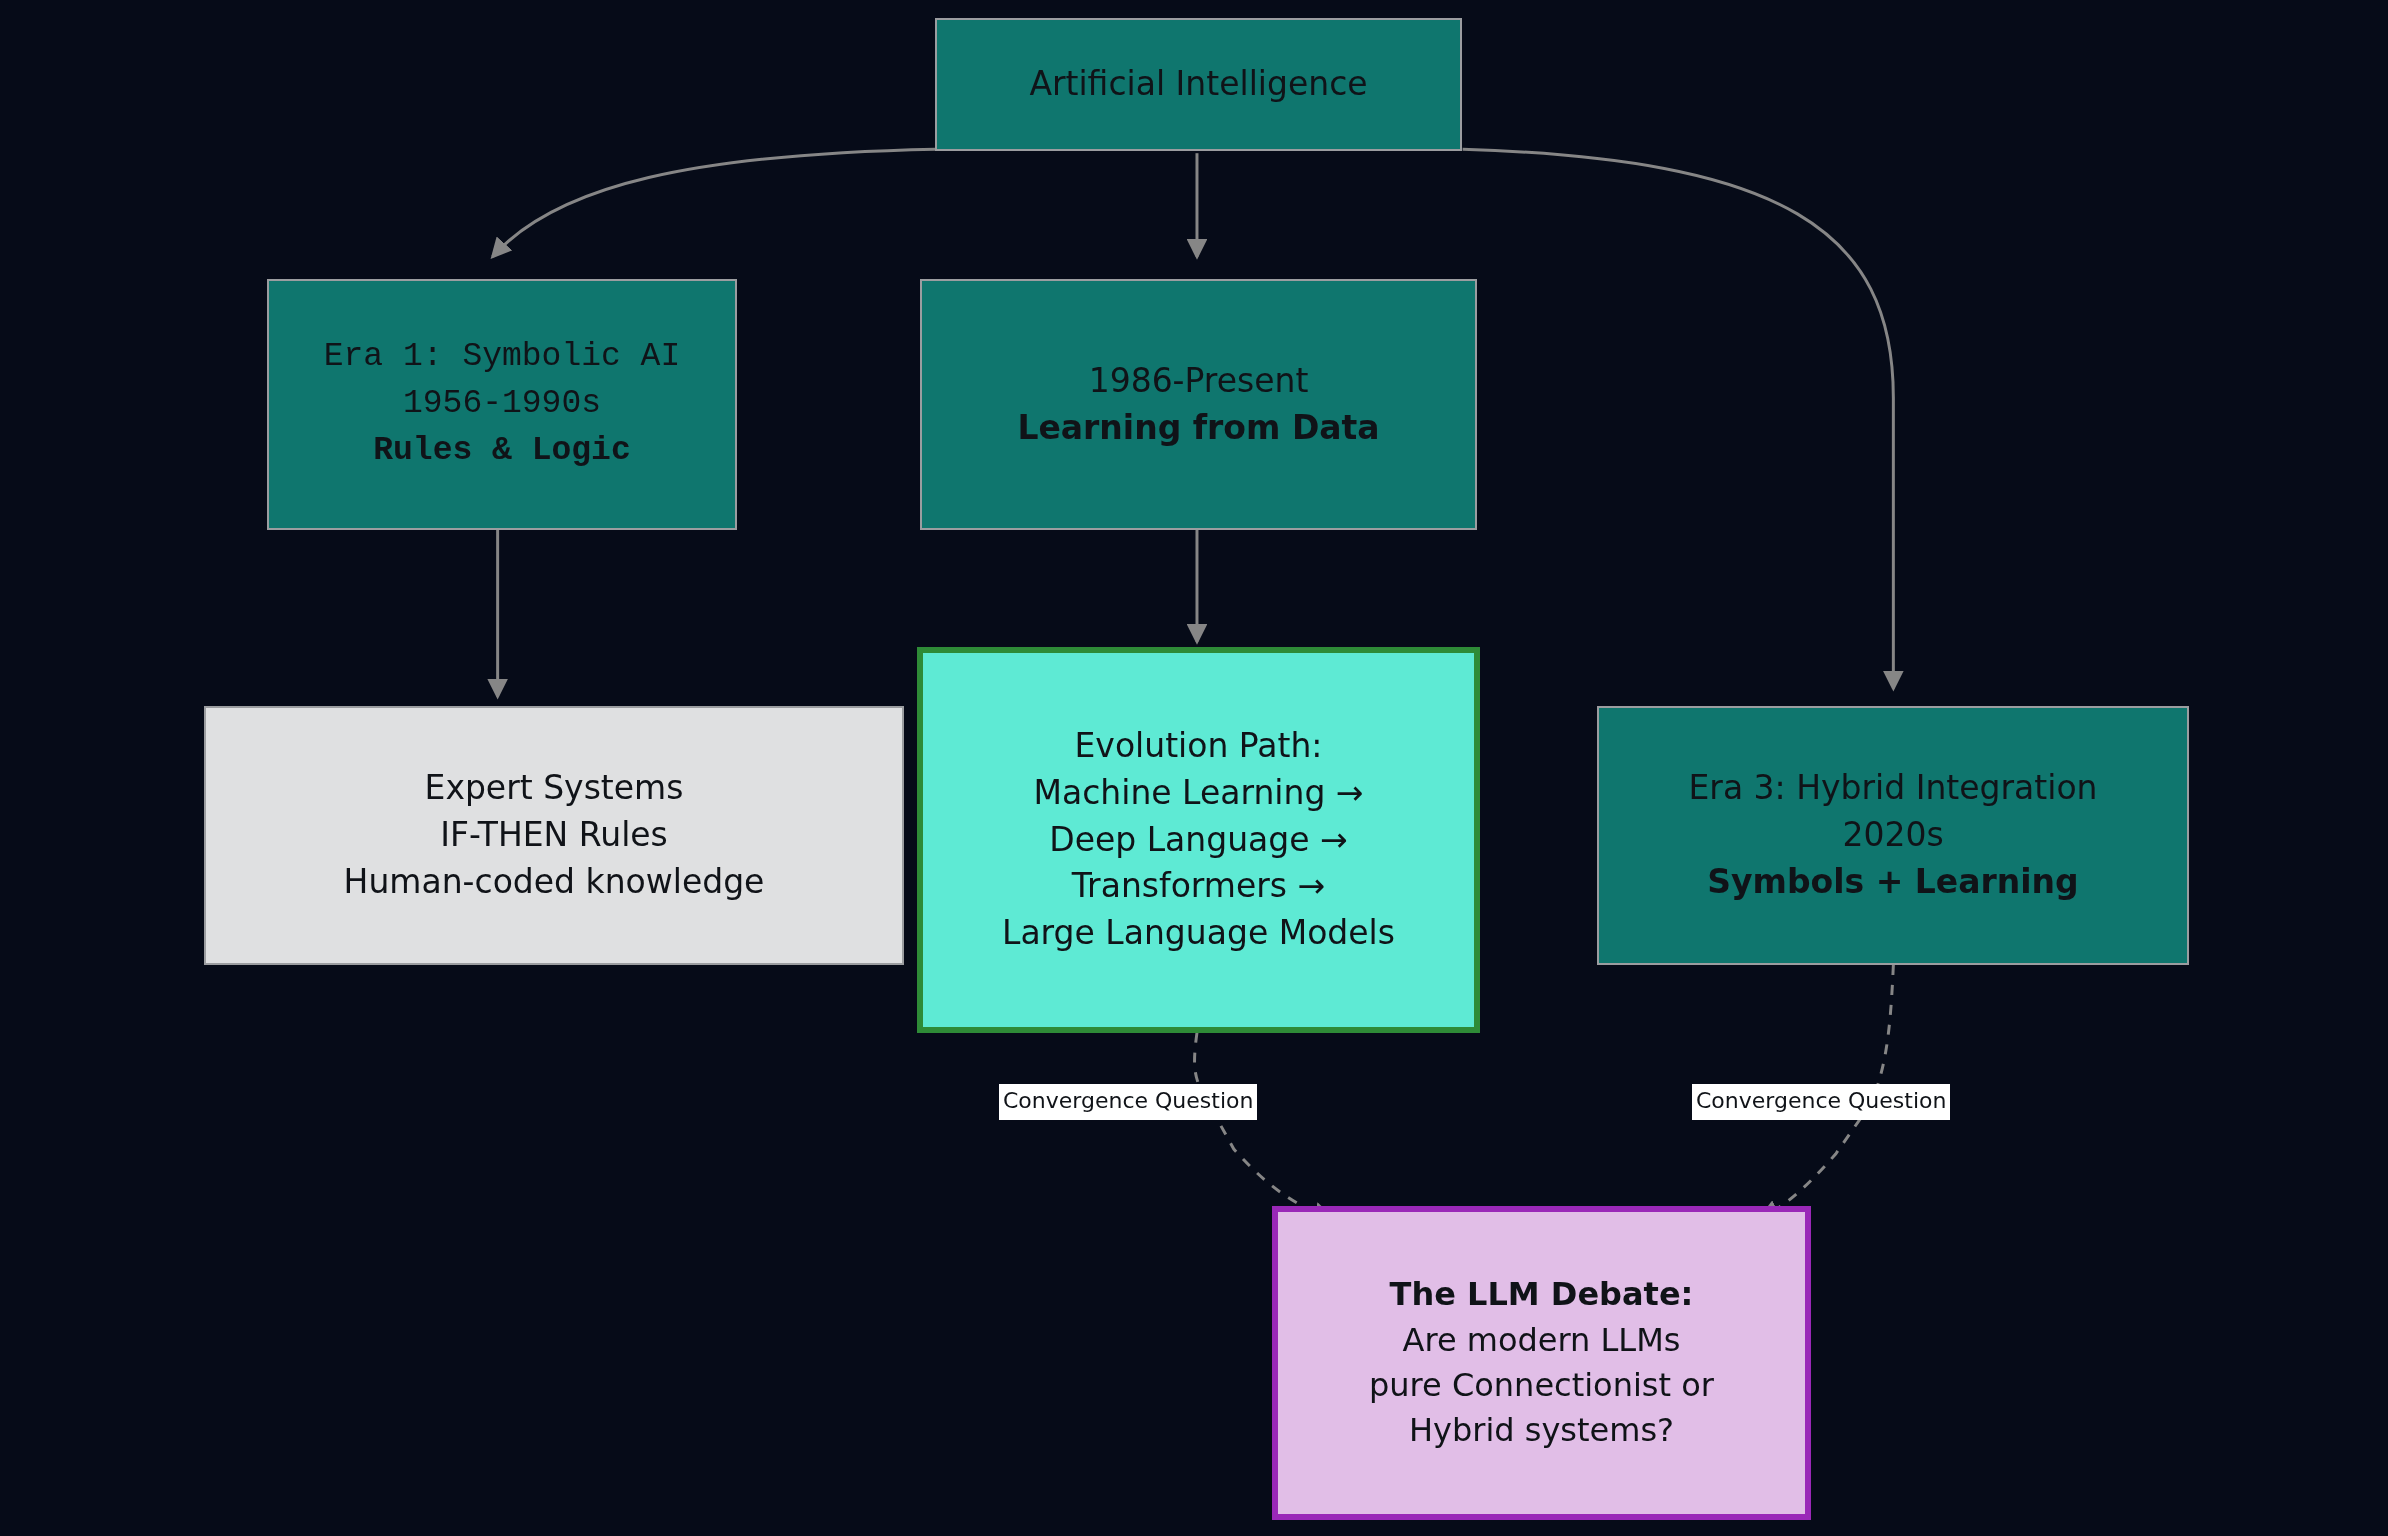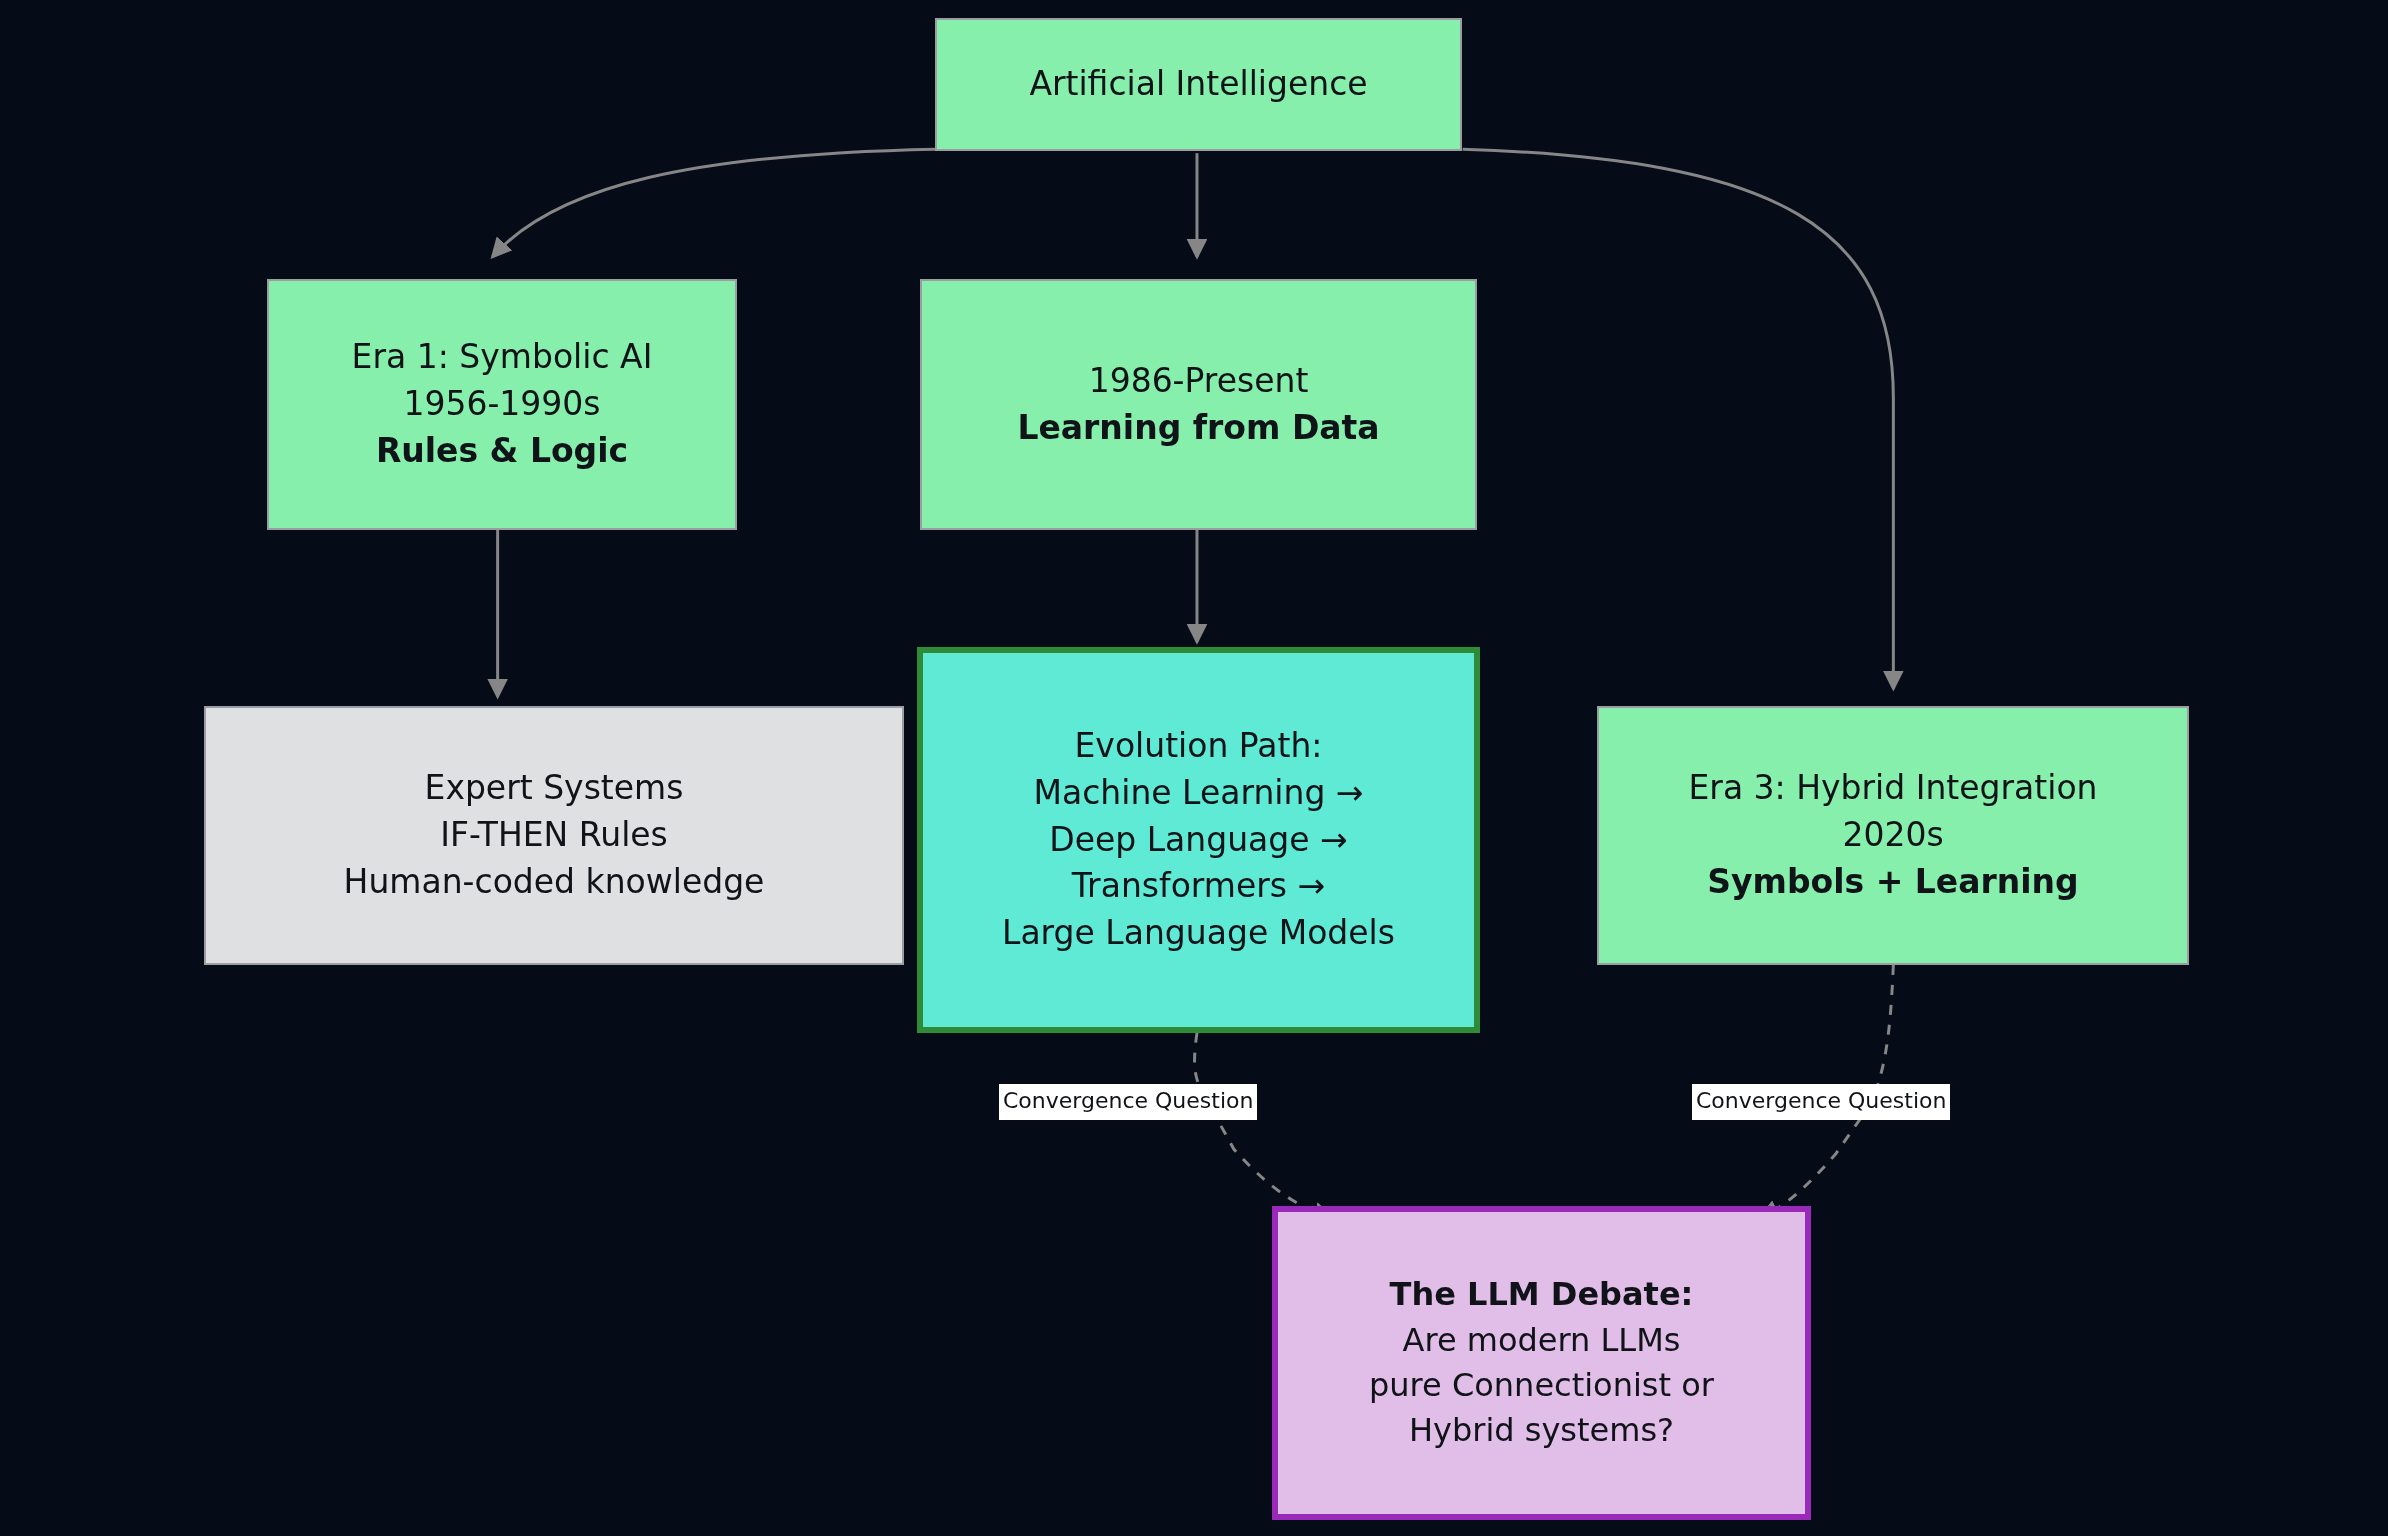--- a/index.html
+++ b/index.html
@@ -41,21 +41,21 @@
     z-index: 5;
   }
   .node .line {
     display: block;
     white-space: nowrap;
   }
   .node .line.bold {
     font-weight: bold;
   }
   .plain {
-    background: #86efac;
+    background: #0f766e;
     border: 2px solid #9b9da0;
   }
   .plain-alt {
     background: #dfe0e1;
     border: 2px solid #9b9da0;
   }
   .green {
     background: #5eead4;
     border: 6px solid #2e8b37;
   }
@@ -103,21 +103,21 @@
 
     <path d="M 1203 1038 C 1198 1075 1200 1085 1215 1110 L 1240 1155 C 1280 1200 1310 1215 1338 1224" fill="none" stroke="#868686" stroke-width="3" stroke-dasharray="10 10" marker-end="url(#arrowd)"></path>
 
     <path d="M 1903 970 C 1900 1040 1895 1075 1880 1110 L 1845 1160 C 1810 1200 1790 1214 1770 1224" fill="none" stroke="#868686" stroke-width="3" stroke-dasharray="10 10" marker-end="url(#arrowd)"></path>
   </svg>
 
   <div class="node plain" style="left:935px; top:18px; width:527px; height:133px;">
     <span class="line fs-33">Artificial Intelligence</span>
   </div>
 
-  <div class="node plain" style="left:267px; top:279px; width:470px; height:251px;">
+  <div class="node plain" style="left:267px; top:279px; width:470px; height:251px;font-family:Liberation Mono, monospace;">
     <span class="line fs-33">Era 1: Symbolic AI</span>
     <span class="line fs-33">1956-1990s</span>
     <span class="line fs-33 bold">Rules &amp; Logic</span>
   </div>
 
   <div class="node plain" style="left:920px; top:279px; width:557px; height:251px;">
     <span class="line fs-33">1986-Present</span>
     <span class="line fs-33 bold">Learning from Data</span>
   </div>
 

